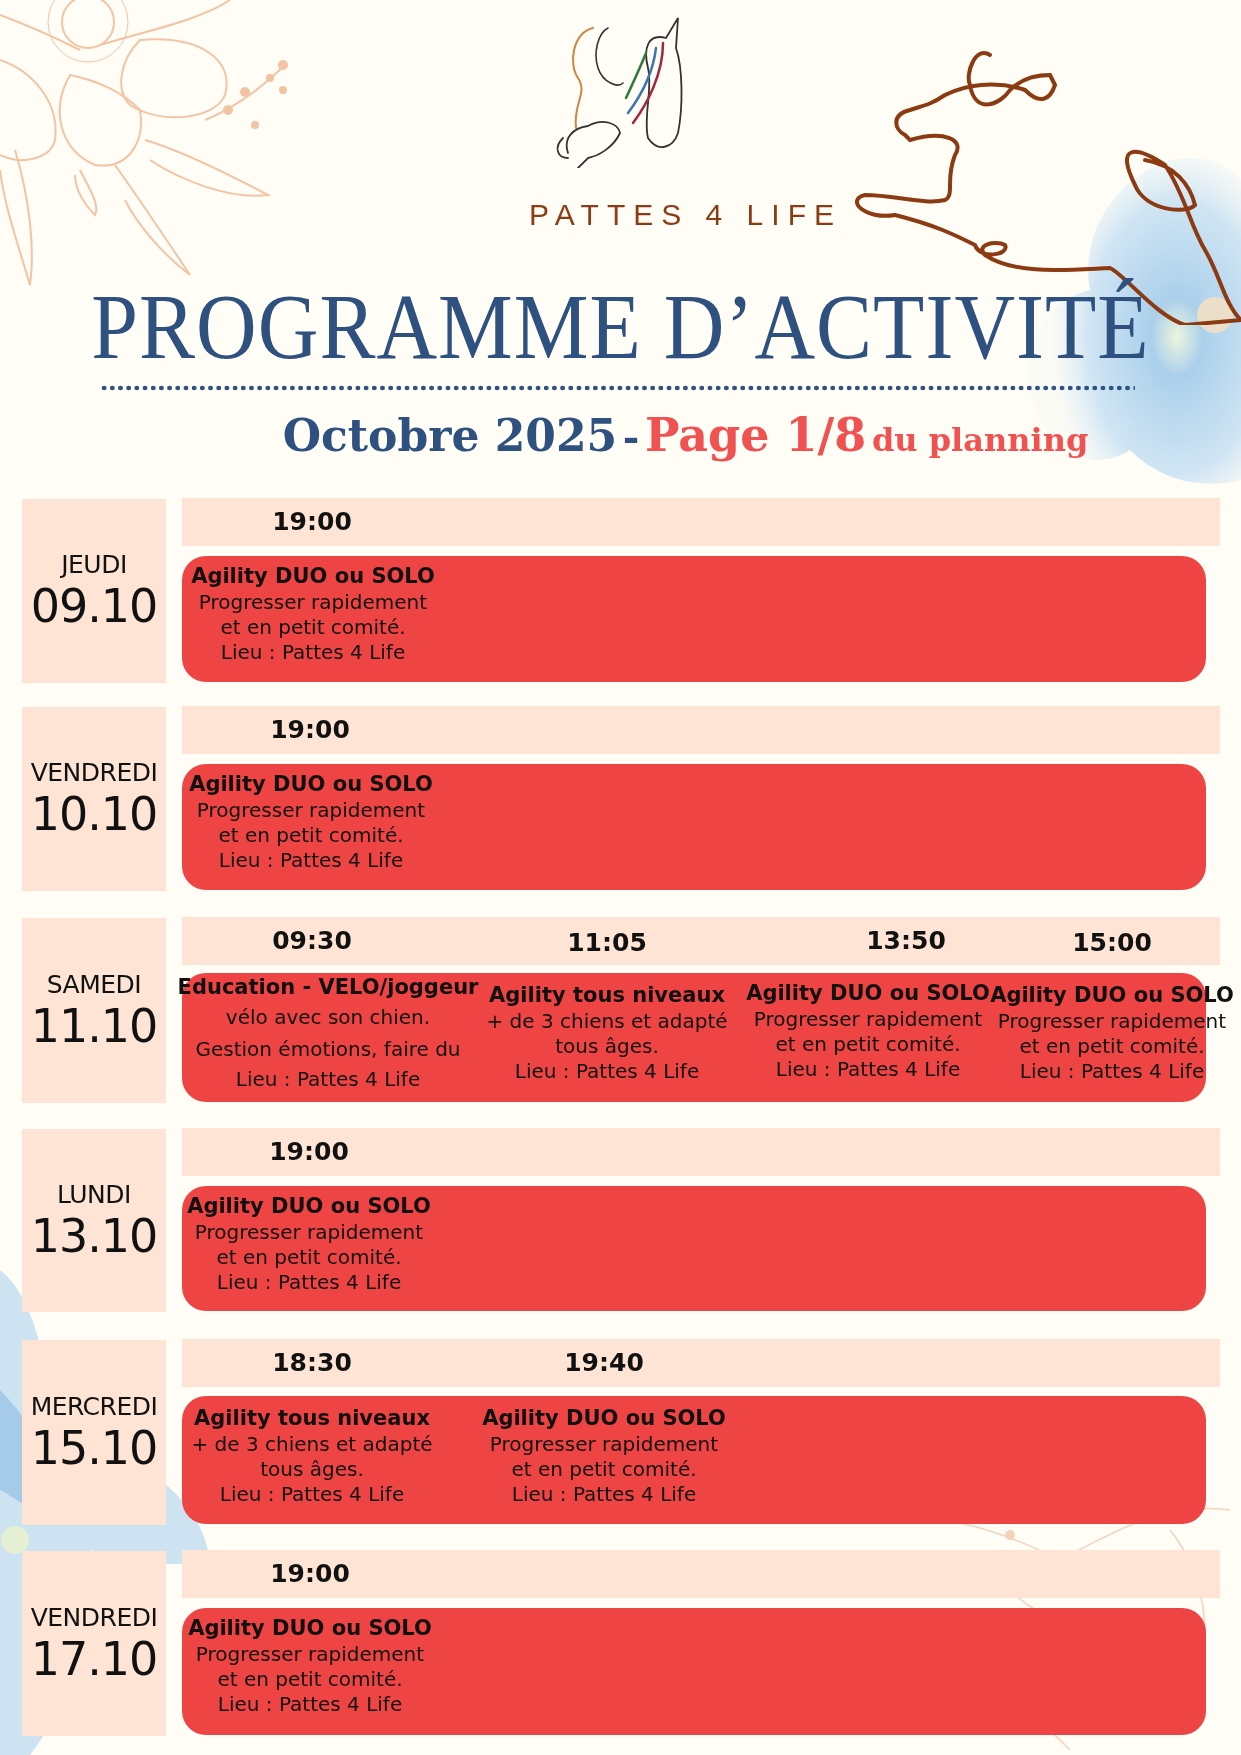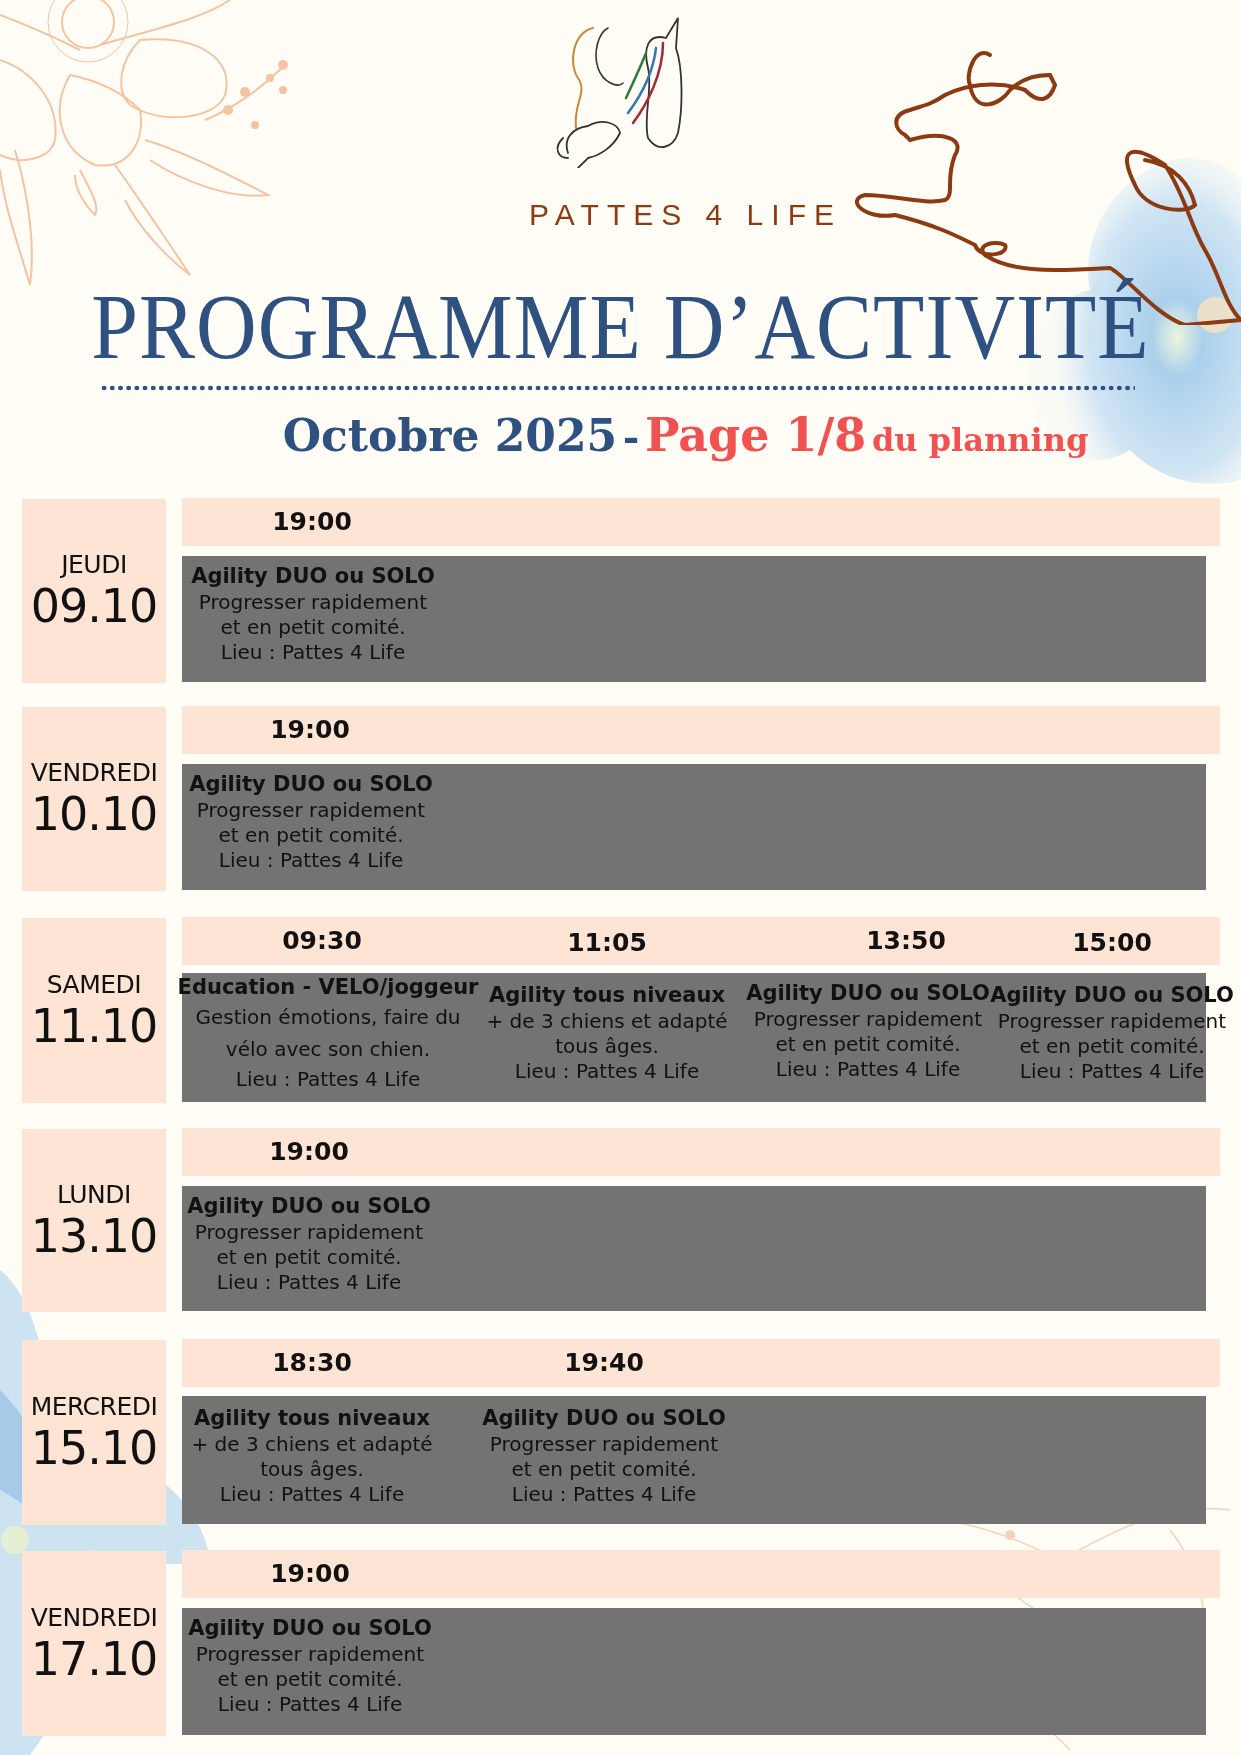--- a/index.html
+++ b/index.html
@@ -13,21 +13,21 @@
   .subtitle { position:absolute; left:0; width:1241px; top:408px; text-align:center; font-family:"DejaVu Serif", serif; font-weight:bold; white-space:nowrap; padding-left:130px; box-sizing:border-box; }
   .subtitle .month { color:#2e5180; font-size:44px; }
   .subtitle .dash { color:#2e5180; font-size:40px; }
   .subtitle .page { color:#f05252; font-size:46px; }
   .subtitle .small { color:#f05252; font-size:32px; }
   .day-row { position:absolute; left:22px; width:1198px; }
   .date-box { position:absolute; left:0; top:1px; width:144px; height:100%; background:#fee4d4; display:flex; flex-direction:column; align-items:center; justify-content:center; }
   .dayname { font-family:"DejaVu Sans", sans-serif; font-size:25px; color:#111; letter-spacing:-0.5px; line-height:30px; }
   .daynum { font-family:"DejaVu Sans", sans-serif; font-size:46px; color:#111; letter-spacing:-1px; line-height:52px; }
   .time-bar { position:absolute; left:160px; right:0; top:0; height:48px; background:#fee4d4; }
-  .content-box { position:absolute; left:160px; right:14px; bottom:0; background:#737373; }
+  .content-box { position:absolute; left:160px; right:14px; bottom:0; background:#ef4444;border-radius:24px; }
   .time { position:absolute; top:0; height:48px; line-height:48px; text-align:center; font-weight:bold; font-size:25px; color:#111; transform:translateX(-50%); white-space:nowrap; }
   .activity { position:absolute; text-align:center; transform:translateX(-50%); white-space:nowrap; }
   .act-title { font-weight:bold; font-size:21px; line-height:28px; color:#111; }
   .act-line { font-size:20px; line-height:25px; color:#111; }
 </style>
 </head>
 <body>
 
 <svg class="deco" style="left:0;top:0" width="300" height="300" viewBox="0 0 300 300">
   <g fill="none" stroke="#f3c4a3" stroke-width="2">
@@ -147,30 +147,30 @@
     </div>
   </div>
 </div>
 
 <div class="day-row" style="top:917px;height:185px;">
   <div class="date-box">
     <div class="dayname">SAMEDI</div>
     <div class="daynum">11.10</div>
   </div>
   <div class="time-bar">
-    <div class="time" style="left:140px">09:30</div>
+    <div class="time" style="left:130px">09:30</div>
     <div class="time" style="left:425px;top:2px">11:05</div>
     <div class="time" style="left:724px">13:50</div>
     <div class="time" style="left:930px;top:2px">15:00</div>
   </div>
   <div class="content-box" style="height:129px;">
     <div class="activity" style="left:146px;top:0px;">
       <div class="act-title">Education - VELO/joggeur</div>
+      <div class="act-line" style="line-height:32px">vélo avec son chien.</div>
       <div class="act-line" style="line-height:32px">Gestion émotions, faire du</div>
-      <div class="act-line" style="line-height:32px">vélo avec son chien.</div>
       <div class="act-line" style="line-height:28px">Lieu : Pattes 4 Life</div>
     </div>
     <div class="activity" style="left:425px;top:8px;">
       <div class="act-title">Agility tous niveaux</div>
       <div class="act-line">+ de 3 chiens et adapté</div>
       <div class="act-line">tous âges.</div>
       <div class="act-line">Lieu : Pattes 4 Life</div>
     </div>
     <div class="activity" style="left:686px;top:6px;">
       <div class="act-title">Agility DUO ou SOLO</div>

